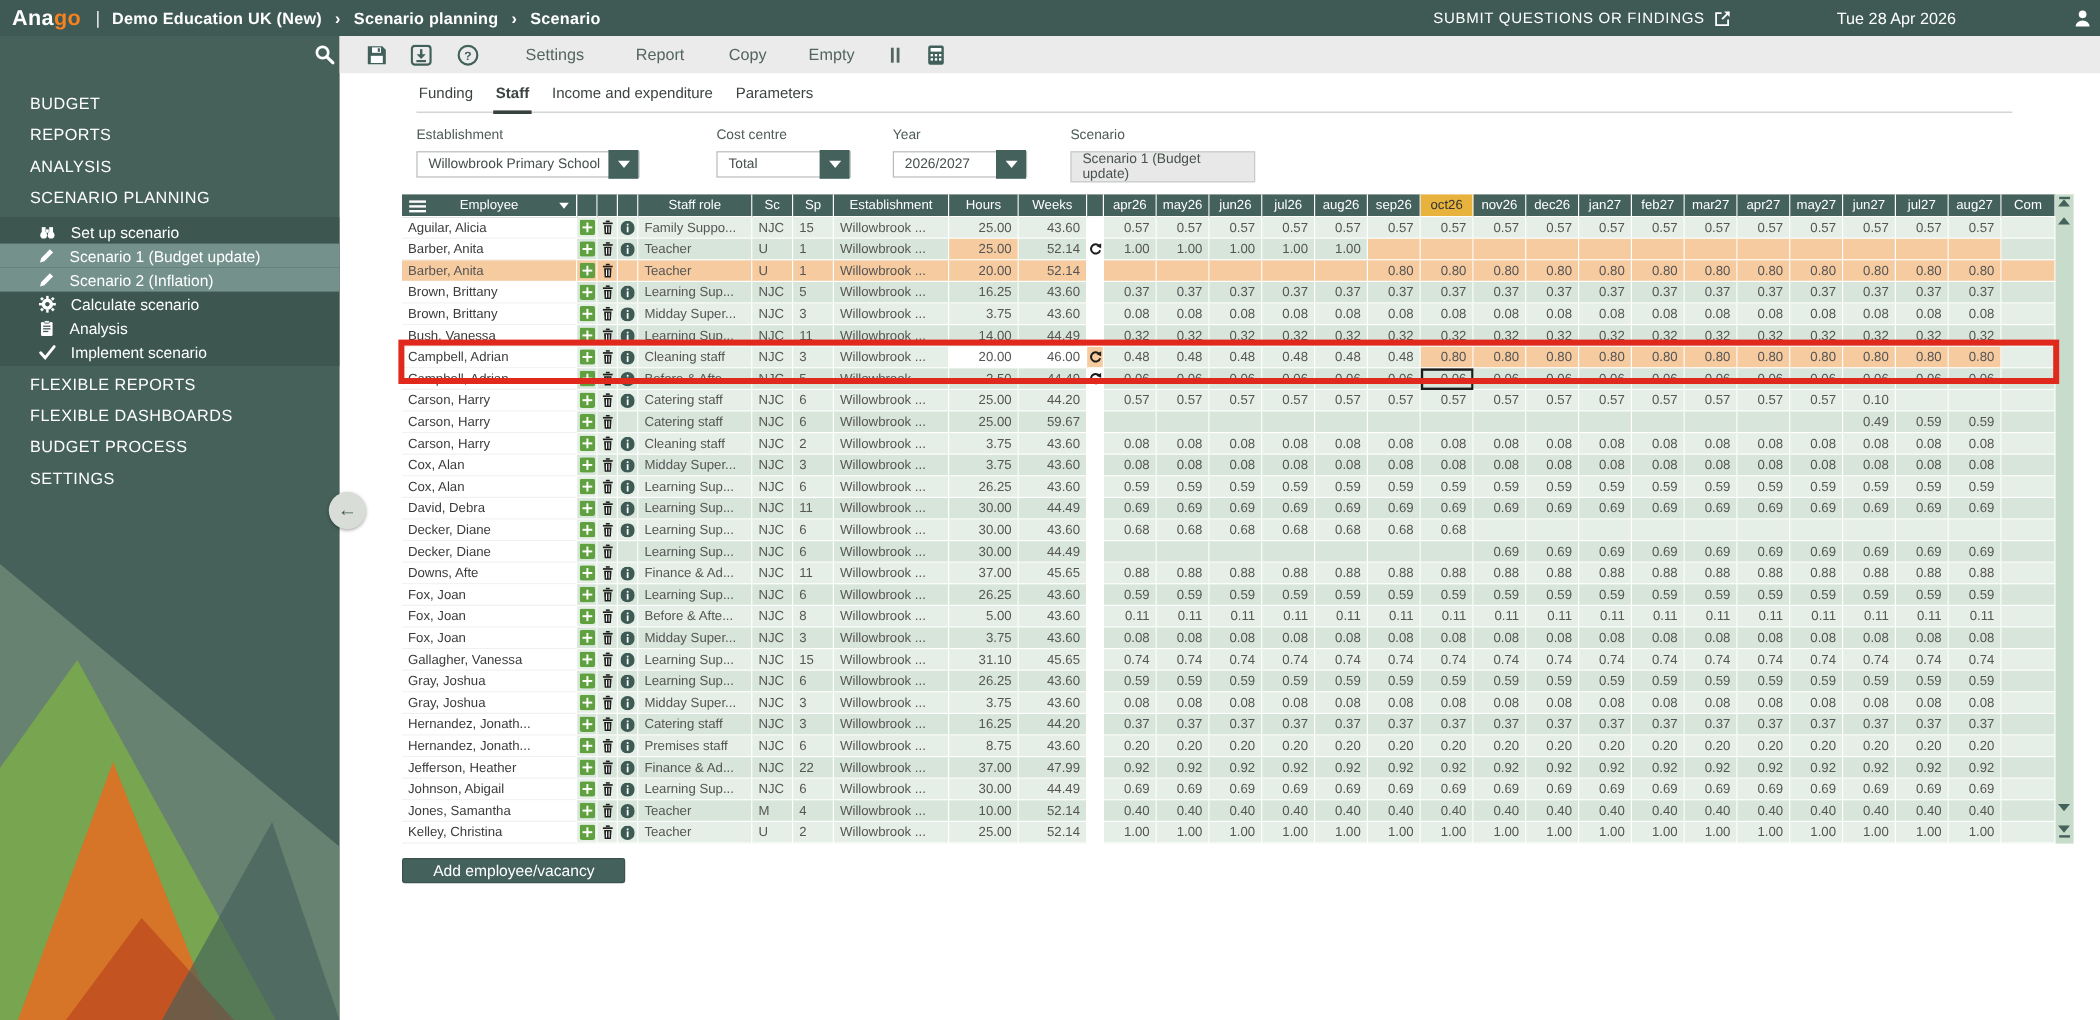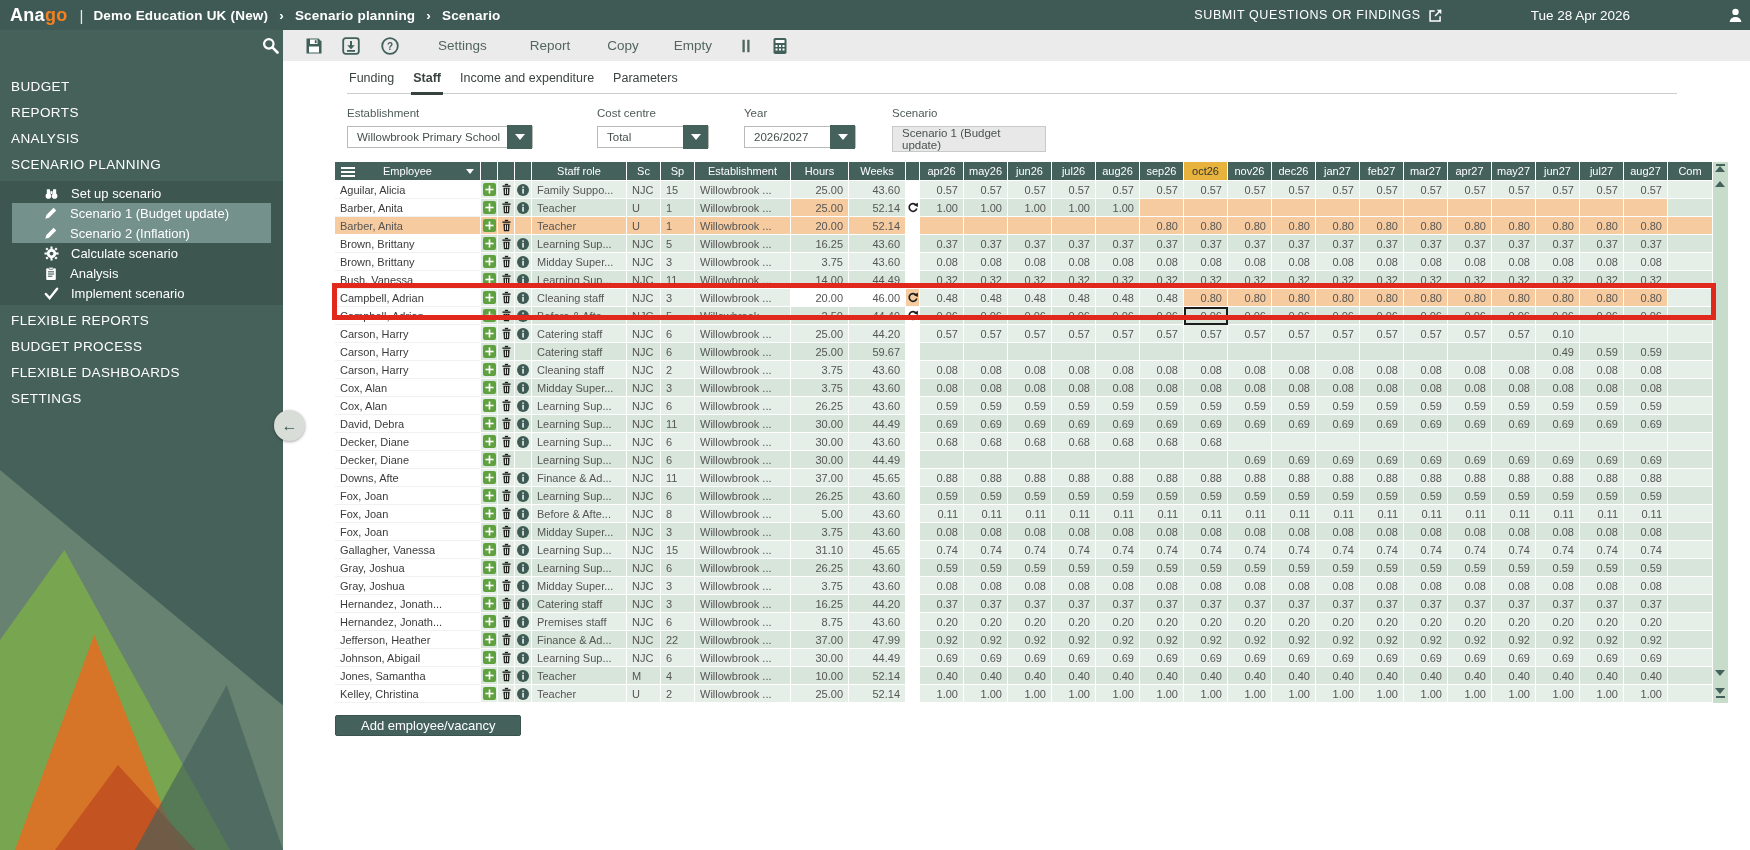--- a/index.html
+++ b/index.html
@@ -20,22 +20,22 @@
 
   
   .toolbar-main { position:absolute; left:283px; top:30px; width:1467px; height:31px; background:#EAEBEA; display:flex; align-items:center; z-index:25; }
   .tb-icon { color:#41605A; display:flex; align-items:center; cursor:pointer; }
   .tb-link { font-size:13.5px; color:#53655F; cursor:pointer; }
   .search-btn { position:absolute; left:262px; top:37px; z-index:31; cursor:pointer; }
 
   
   .sidebar { position:absolute; left:0; top:30px; width:283px; height:820px; background:#46615A; overflow:hidden; z-index:20; }
   .nav { position:relative; margin-top:44px; z-index:5; }
-  .side-item { height:26px; line-height:26px; padding-left:11px; color:#fff; font-size:13.5px; letter-spacing:.4px; cursor:pointer; }
-  .submenu { background:#3D5650; padding:2px 12px; margin:3px 0; }
+  .side-item { height:26px; line-height:26px; padding-left:25px; color:#fff; font-size:13.5px; letter-spacing:.4px; cursor:pointer; }
+  .submenu { background:#3D5650; padding:2px 0; margin:3px 0; }
   .sub-item { height:20px; display:flex; align-items:center; color:#fff; font-size:13px; padding-left:32px; gap:12px; cursor:pointer; }
   .sub-item.selected { background:#74918B; }
   .sub-item svg { flex:0 0 auto; }
   .shapes { position:absolute; left:0; bottom:0; width:283px; height:380px; z-index:1; }
   .shape { position:absolute; bottom:0; }
   .collapse-btn { position:absolute; left:274px; top:410px; width:31px; height:31px; border-radius:50%; background:#D8DDD7; color:#3F5A54; font-size:16px; font-weight:bold; display:flex; align-items:center; justify-content:center; z-index:40; box-shadow:0 1px 3px rgba(0,0,0,.35); cursor:pointer; }
 
   
   .content { position:absolute; left:283px; top:45px; width:1467px; height:789px; background:#fff; }
   .tabs { position:absolute; left:64px; top:26px; width:1330px; border-bottom:1px solid #c9cdc9; display:flex; gap:15px; }
@@ -274,22 +274,22 @@
         <span>Analysis</span>
       </div>
       <div class="sub-item">
         <svg width="15" height="15">
             <use href="#i-check"></use>
           </svg>
         <span>Implement scenario</span>
       </div>
     </div>
     <div class="side-item">FLEXIBLE REPORTS</div>
+    <div class="side-item">FLEXIBLE DASHBOARDS</div>
     <div class="side-item">BUDGET PROCESS</div>
-    <div class="side-item">FLEXIBLE DASHBOARDS</div>
     <div class="side-item">SETTINGS</div>
   </nav>
   <div class="shapes">
     <div class="shape" style="left:0;width:283px;height:380px;background:#8AA388;opacity:.5;clip-path:polygon(0 0, 100% 62%, 100% 100%, 0 100%);"></div>
     <div class="shape" style="left:0;width:230px;height:300px;background:#7DB044;opacity:.75;clip-path:polygon(28% 0, 100% 100%, 0 100%, 0 30%);"></div>
     <div class="shape" style="left:15px;width:165px;height:215px;background:#E06F24;opacity:.9;clip-path:polygon(48% 0, 100% 100%, 0 100%);"></div>
     <div class="shape" style="left:55px;width:140px;height:85px;background:#C04E1E;opacity:.85;clip-path:polygon(45% 0, 100% 100%, 0 100%);"></div>
     <div class="shape" style="left:135px;width:148px;height:165px;background:#44615B;opacity:.65;clip-path:polygon(62% 0, 100% 100%, 0 100%);"></div>
   </div>
 </aside>

